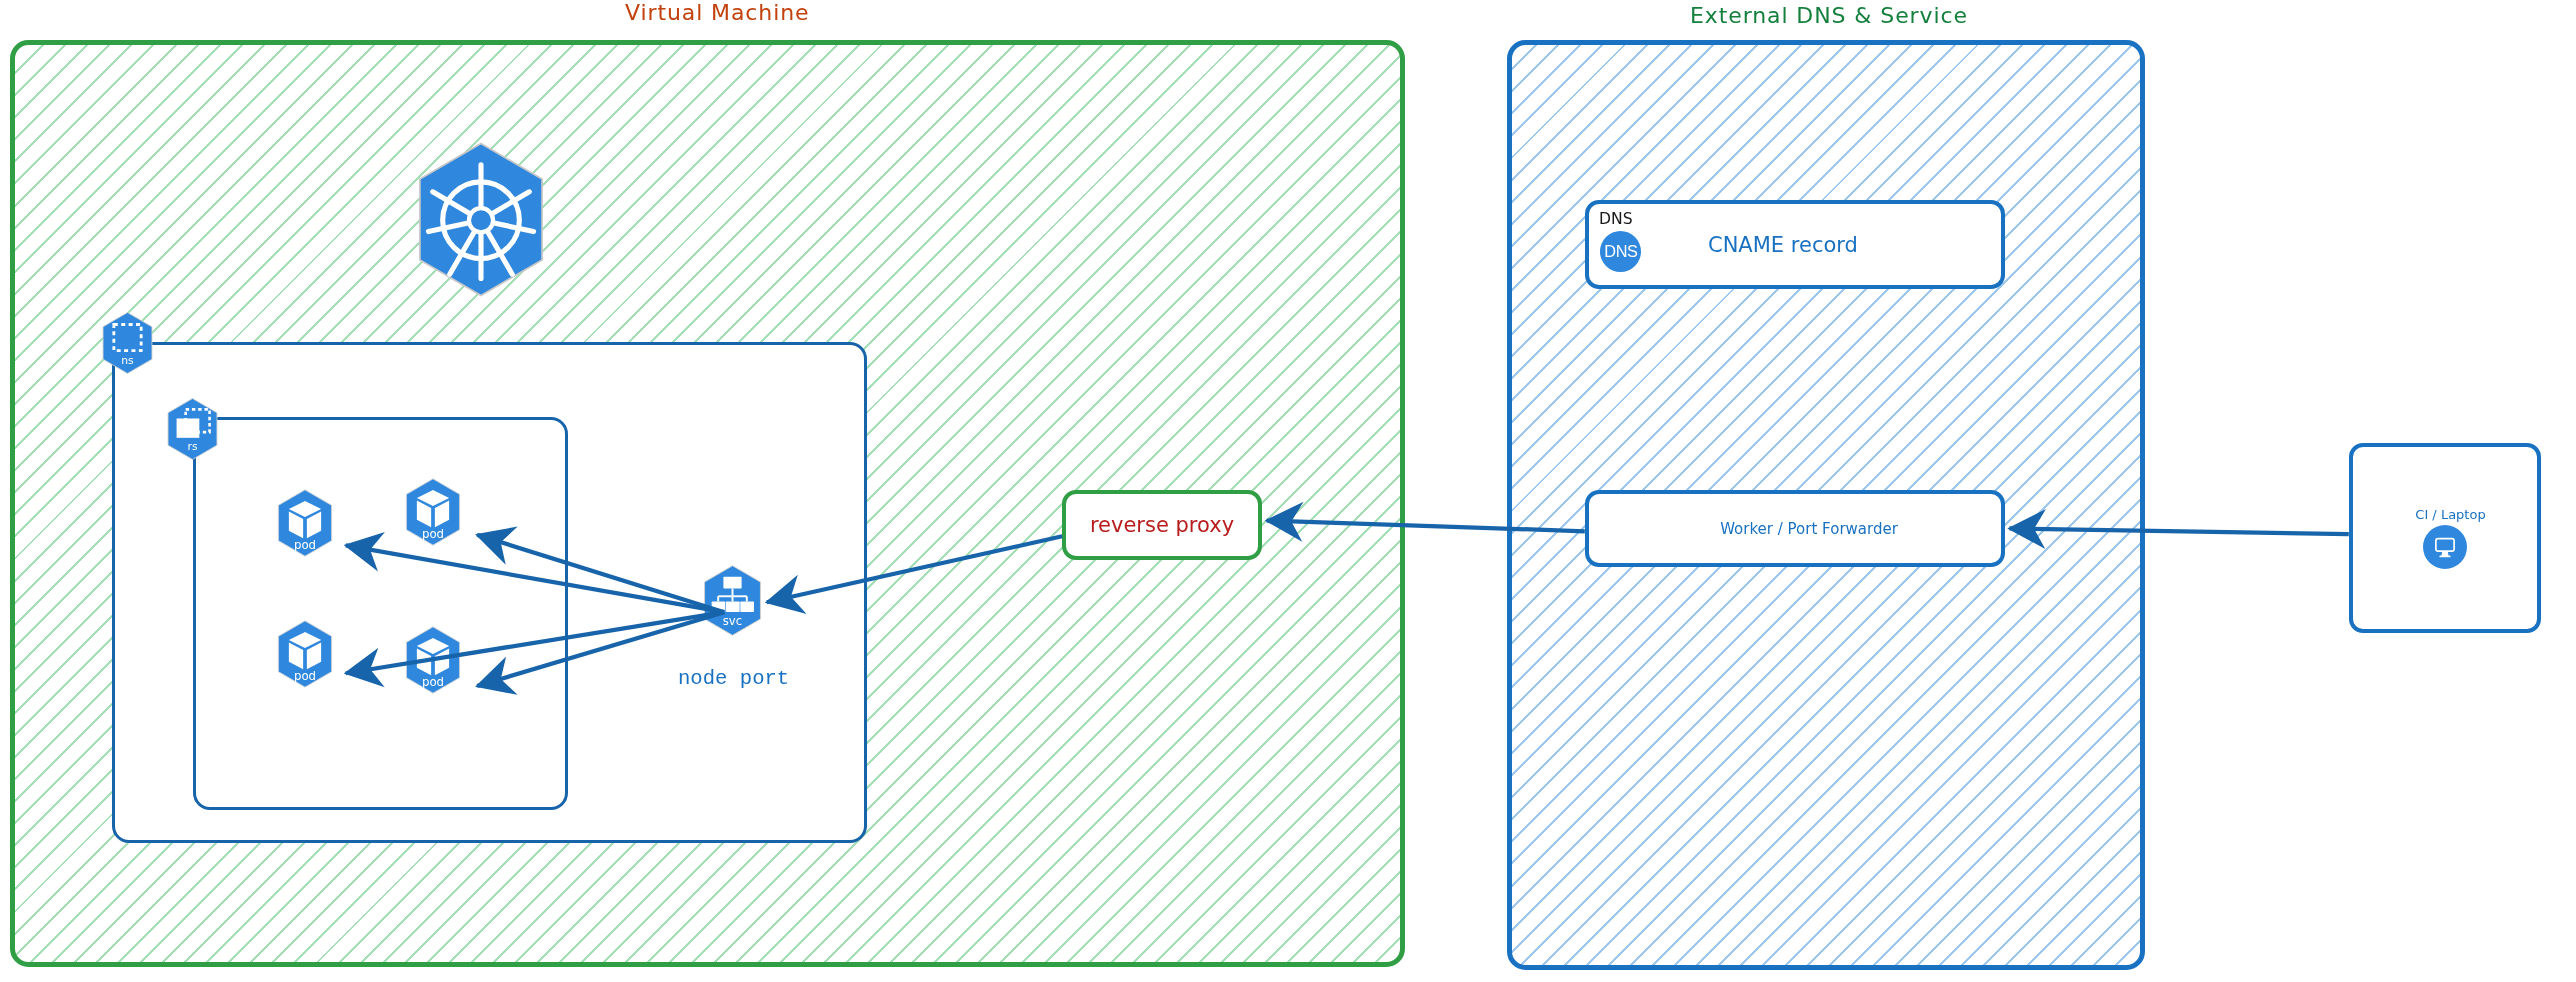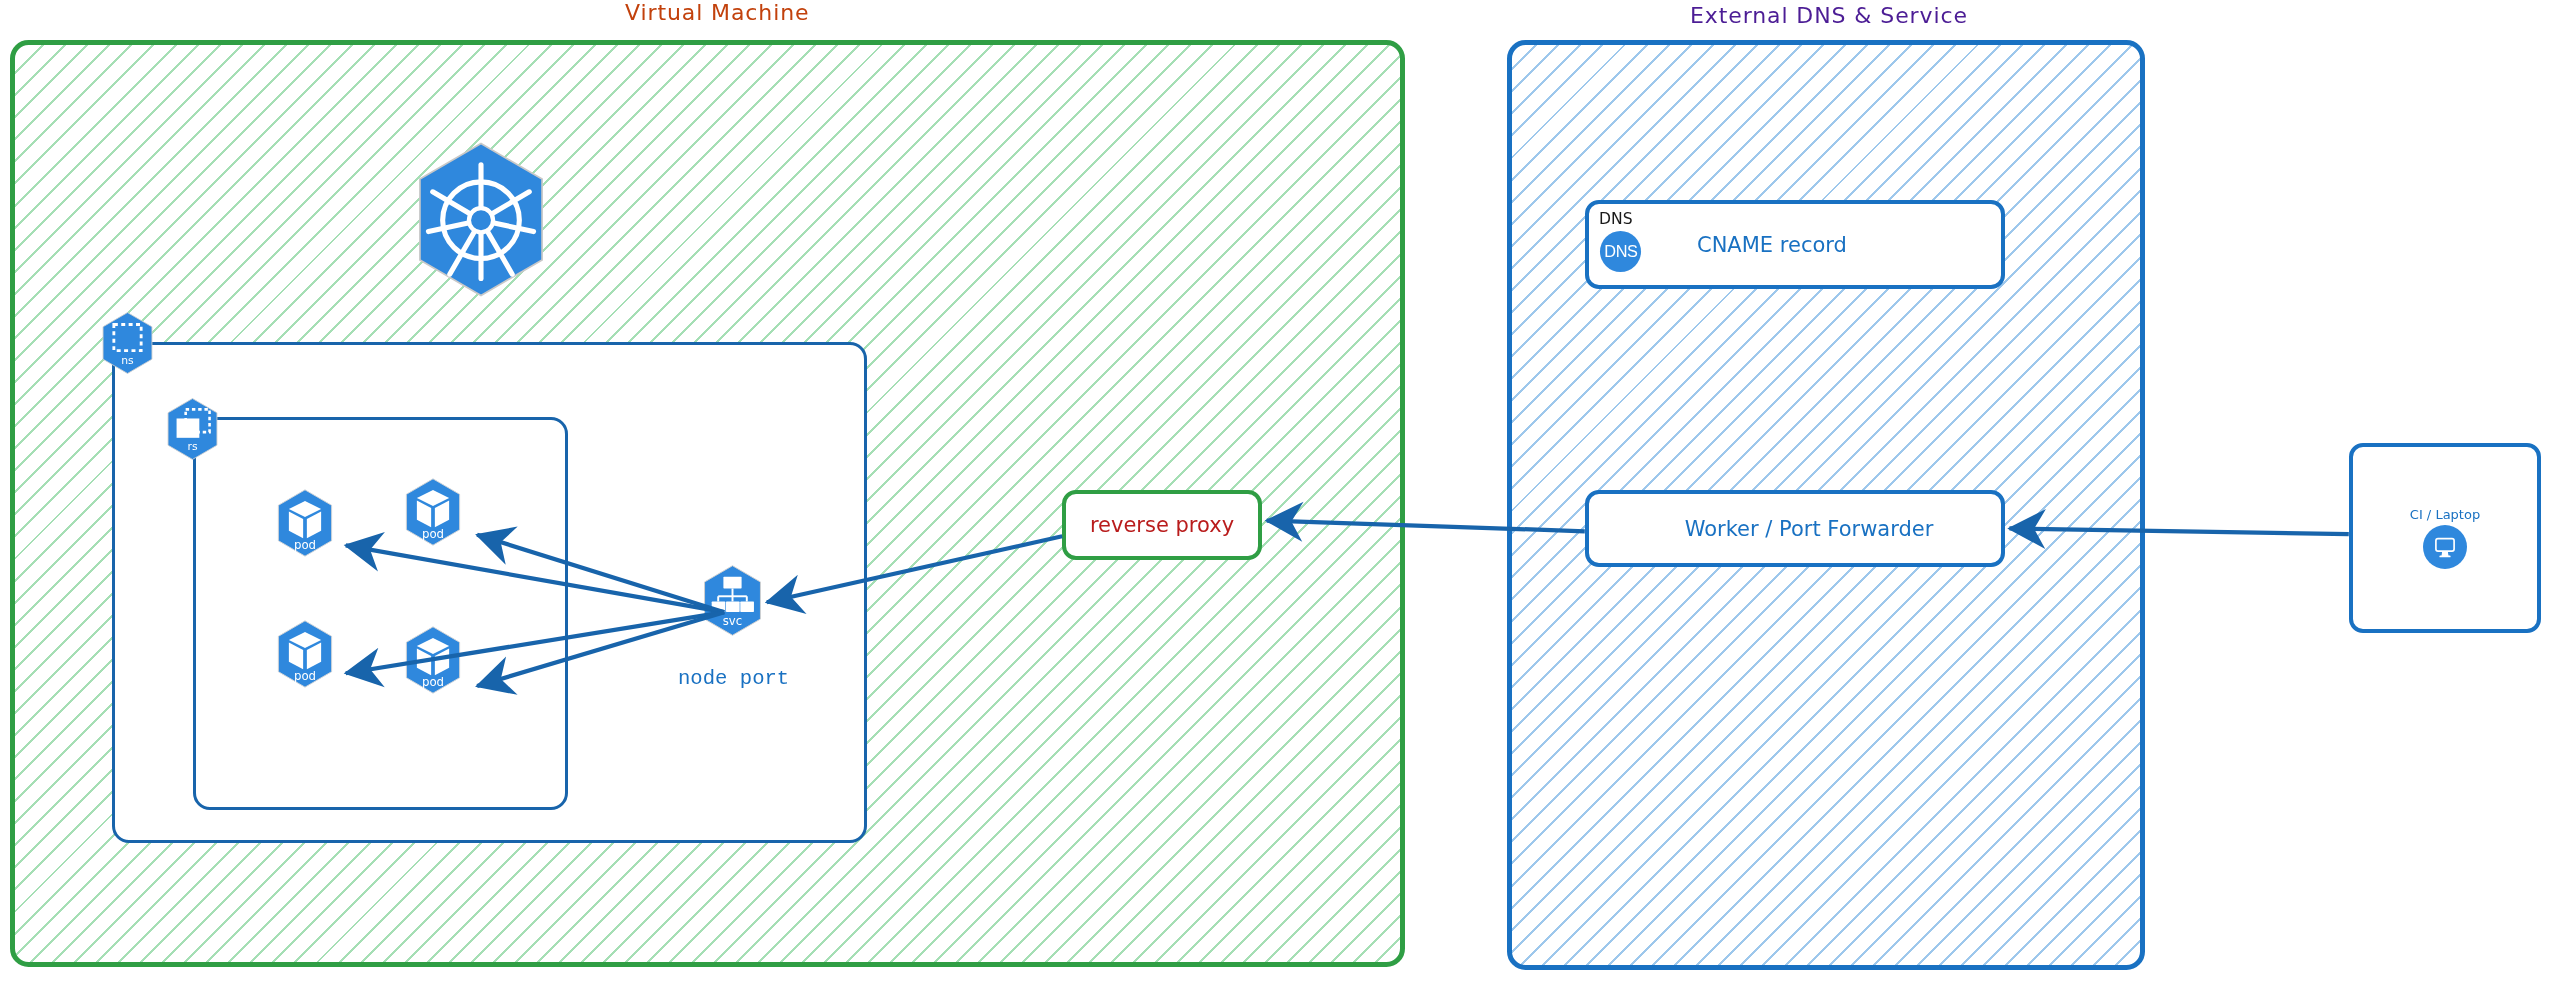--- a/index.html
+++ b/index.html
@@ -64,21 +64,21 @@
     letter-spacing: 0.9px;
   }
   .group-title-vm {
     left: 625px;
     top: 0px;
     color: #c2410c;
   }
   .group-title-ext {
     left: 1690px;
     top: 2.8px;
-    color: #4c1d95;
+    color: #15803d;
   }
 
   
   .node-box {
     position: absolute;
     box-sizing: border-box;
     background: #ffffff;
     border-radius: 14px;
     display: flex;
     align-items: center;
@@ -116,38 +116,38 @@
     justify-content: flex-start;
   }
   
   .box-worker {
     left: 1585px;
     top: 490px;
     width: 420px;
     height: 77px;
     border: 4.3px solid #1971c2;
     color: #1971c2;
-    font-size: 21px;
+    font-size: 15px;
     padding-left: 28px;
   }
   
   .box-ci {
     left: 2349px;
     top: 443px;
     width: 192px;
     height: 190px;
     border: 4.3px solid #1971c2;
     flex-direction: column;
   }
 
   .hand-label {
     font-family: "DejaVu Sans", sans-serif;
     white-space: nowrap;
   }
-  .lbl-blue  { color: #1971c2; }
+  .lbl-blue  { color: #1971c2; margin-left: 11px; }
   .lbl-black { color: #1a1a1a; }
 
   .cname-inner {
     display: flex;
     align-items: center;
     width: 100%;
     height: 100%;
     position: relative;
   }
   .dns-tag {

